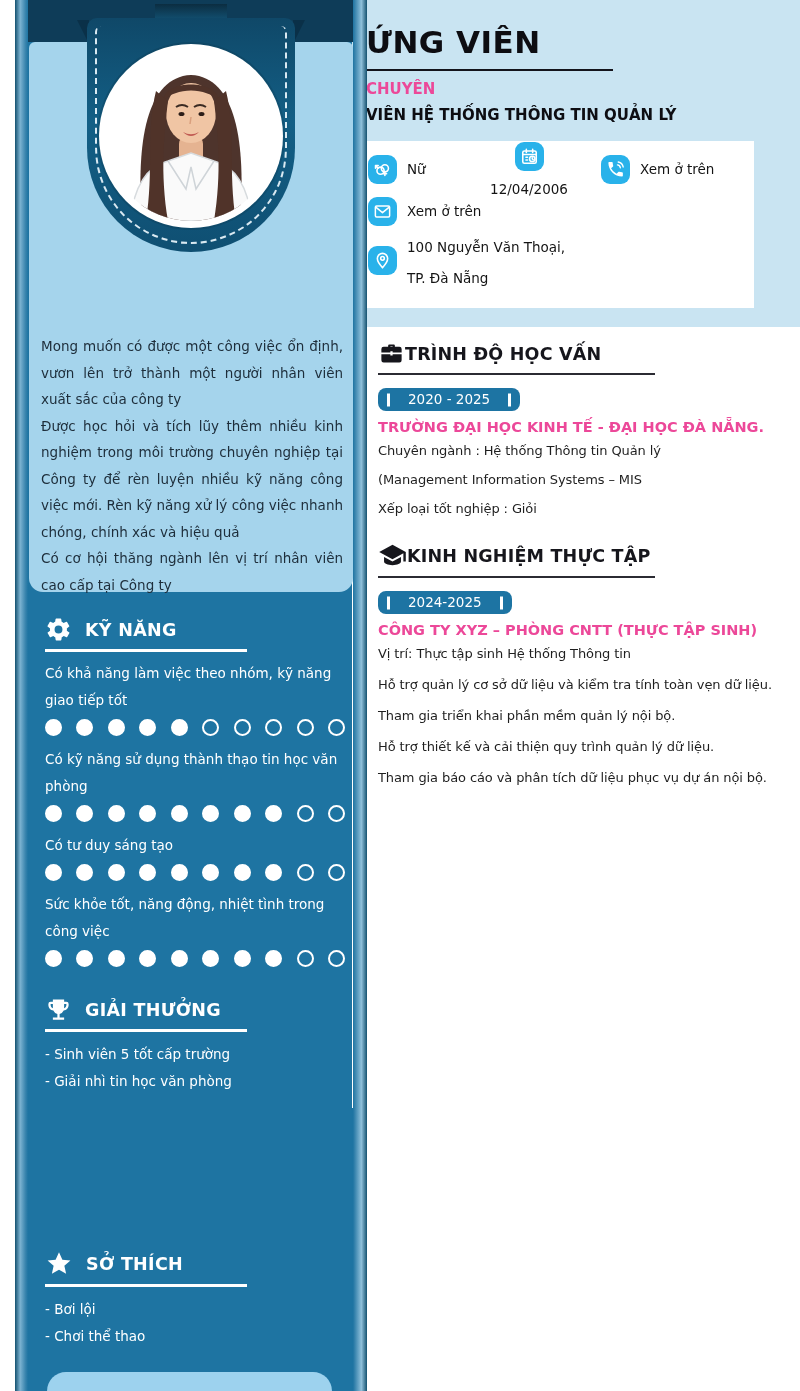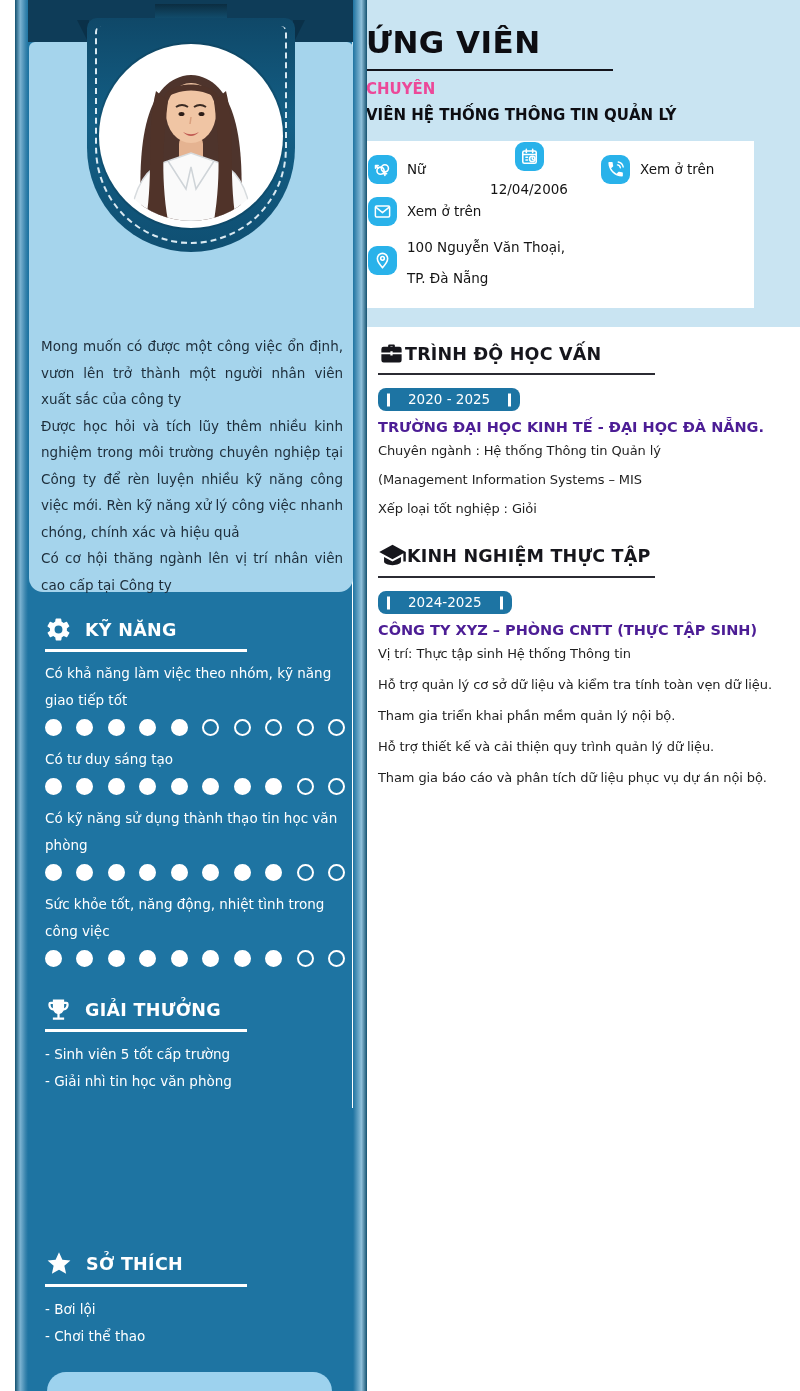--- a/index.html
+++ b/index.html
@@ -71,21 +71,21 @@
   
   .r-body { position:absolute; left:0; top:327px; width:448px; padding:13px 4px 0 26px; }
   .sec-head { display:flex; align-items:center; padding-bottom:8px; position:relative; }
   .sec-head::after { content:""; position:absolute; left:0; bottom:0; width:277px; height:2.5px; background:#2b2b33; }
   .sec-title { font-size:17.5px; font-weight:800; color:#16161c; letter-spacing:.2px; }
   .badge { position:relative; display:inline-block; margin-top:13px; background:#1d74a3; color:#ffffff;
     font-size:13.5px; border-radius:8px; padding:3px 30px 4px 30px; }
   .badge::before, .badge::after { content:""; position:absolute; top:50%; transform:translateY(-50%);
     width:3px; height:13px; background:#ffffff; }
   .badge::before { left:9px; } .badge::after { right:9px; }
-  .org { margin-top:8px; font-size:14.5px; font-weight:700; color:#4c1d95; }
+  .org { margin-top:8px; font-size:14.5px; font-weight:700; color:#ec4899; }
   .r-lines { margin-top:6px; }
   .r-lines div { font-size:13px; color:#1f1f1f; line-height:20px; margin-bottom:9px; letter-spacing:-.1px; }
   .exp-lines div { margin-bottom:11px; }
   .sec2 { margin-top:22px; }
   svg { display:block; }
 </style>
 </head>
 <body>
 
 <div class="sidebar">
@@ -145,37 +145,37 @@
             <span class="dot filled"></span>
             <span class="dot"></span>
             <span class="dot"></span>
             <span class="dot"></span>
             <span class="dot"></span>
             <span class="dot"></span>
           </div>
         </div>
 
         <div class="skill">
+          <div class="skill-label">Có kỹ năng sử dụng thành thạo tin học văn phòng</div>
+          <div class="dots">
+            <span class="dot filled"></span>
+            <span class="dot filled"></span>
+            <span class="dot filled"></span>
+            <span class="dot filled"></span>
+            <span class="dot filled"></span>
+            <span class="dot filled"></span>
+            <span class="dot filled"></span>
+            <span class="dot filled"></span>
+            <span class="dot"></span>
+            <span class="dot"></span>
+          </div>
+        </div>
+
+        <div class="skill">
           <div class="skill-label">Có tư duy sáng tạo</div>
-          <div class="dots">
-            <span class="dot filled"></span>
-            <span class="dot filled"></span>
-            <span class="dot filled"></span>
-            <span class="dot filled"></span>
-            <span class="dot filled"></span>
-            <span class="dot filled"></span>
-            <span class="dot filled"></span>
-            <span class="dot filled"></span>
-            <span class="dot"></span>
-            <span class="dot"></span>
-          </div>
-        </div>
-
-        <div class="skill">
-          <div class="skill-label">Có kỹ năng sử dụng thành thạo tin học văn phòng</div>
           <div class="dots">
             <span class="dot filled"></span>
             <span class="dot filled"></span>
             <span class="dot filled"></span>
             <span class="dot filled"></span>
             <span class="dot filled"></span>
             <span class="dot filled"></span>
             <span class="dot filled"></span>
             <span class="dot filled"></span>
             <span class="dot"></span>

